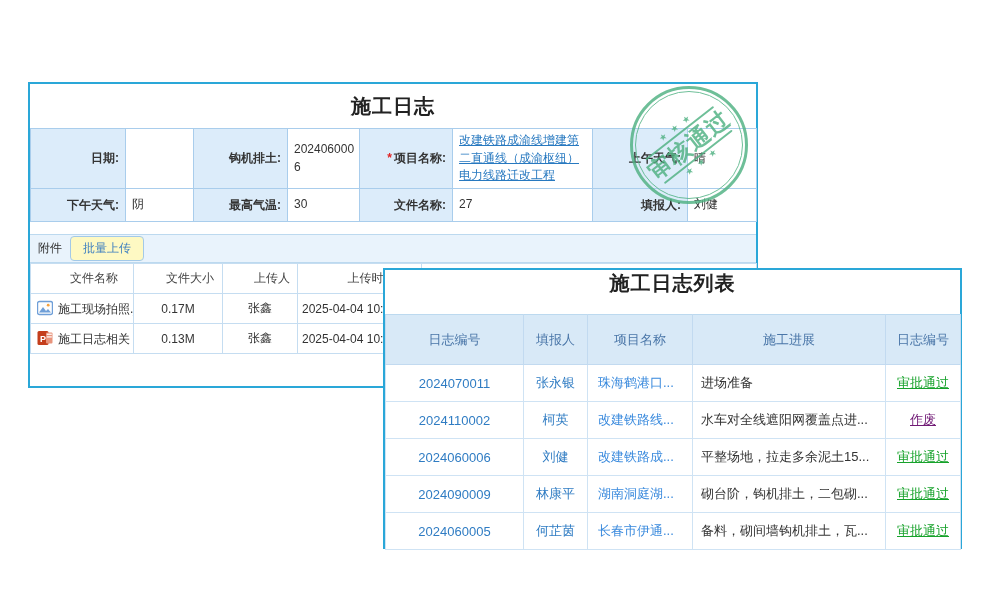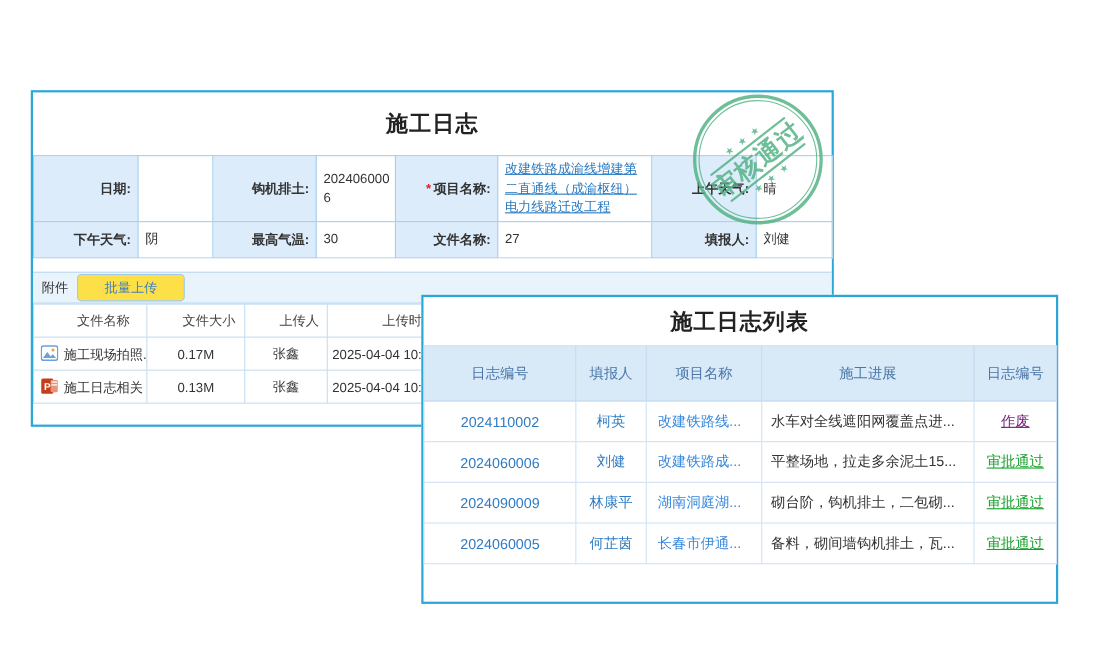--- a/index.html
+++ b/index.html
@@ -3,51 +3,51 @@
 <meta charset="utf-8">
 <style>
   * { margin:0; padding:0; box-sizing:border-box; }
   html,body { width:1000px; height:600px; background:#ffffff; overflow:hidden;
               font-family:"Liberation Sans","DejaVu Sans",sans-serif; }
   .stage { position:relative; width:1000px; height:600px; background:#fff; }
 
   
   .panel { position:absolute; background:#fff; border:2px solid #2aa7d8; }
   .panel-form { left:28px; top:82px; width:730px; height:306px; z-index:1; }
-  .form-title-row { height:57px; display:flex; align-items:center; justify-content:center; }
+  .form-title-row { height:44px; display:flex; align-items:center; justify-content:center; }
   .panel-title { font-size:20px; font-weight:bold; color:#222; letter-spacing:1px; }
   .section-bar { height:27px; background:#e9f3fc; border-top:1px solid #bcd9ef;
                  border-bottom:1px solid #bcd9ef; display:flex; align-items:center;
                  padding-left:8px; font-size:12px; color:#333; }
   table.info { width:726px; table-layout:fixed; border-collapse:collapse; }
   table.info td { border:1px solid #a9cdec; font-size:12px; color:#333; vertical-align:middle; }
   table.info td.lbl { background:#dcecfa; text-align:right; padding-right:6px;font-weight:bold; }
   table.info td.val { background:#fff; text-align:left; padding:3px 4px 3px 6px;
                       word-break:break-all; line-height:1.45; }
   .req { color:#e02121; margin-right:2px; }
   .proj-link { color:#2879c0; text-decoration:underline; cursor:pointer; }
 
   .gap-white { height:12px; background:#fff; }
   .attach-bar { height:29px; background:#e9f3fc; border-top:1px solid #bcd9ef;
                 border-bottom:1px solid #bcd9ef; display:flex; align-items:center;
                 padding-left:8px; font-size:12px; color:#333; gap:8px; }
-  .btn-upload { font-size:12px; color:#3f80c0; background:#fde047; border:1px solid #a3c9e8;
-                border-radius:4px; padding:3px 24px; cursor:pointer; }
+  .btn-upload { font-size:12px; color:#3f80c0; background:#fef9c3; border:1px solid #a3c9e8;
+                border-radius:4px; padding:3px 12px; cursor:pointer; }
   table.attach { width:726px; table-layout:fixed; border-collapse:collapse; }
   table.attach td, table.attach th { border:1px solid #c5ddf1; font-size:12px; color:#333;
                 height:30px; vertical-align:middle; background:#fff; }
   table.attach th { font-weight:normal; color:#444; text-align:center;padding-left:24px; }
   table.attach td.c { text-align:center; }
   table.attach td.name { padding-left:6px; white-space:nowrap; overflow:hidden; }
   table.attach td.time { padding-left:4px; white-space:nowrap; overflow:hidden; }
   .ficon { display:inline-block; width:16px; height:16px; vertical-align:-3px; margin-right:5px; }
 
   
   .panel-list { left:383px; top:268px; width:579px; height:281px; z-index:10; }
-  .list-title-row { height:44px; display:flex; align-items:center; justify-content:center; }
+  .list-title-row { height:44px; display:flex; align-items:flex-start; justify-content:center; }
   table.list { width:575px; table-layout:fixed; border-collapse:collapse; }
   table.list th { background:#d8e9f7; color:#4a76a8; font-size:13px; font-weight:normal;
                   height:50px; border:1px solid #c2daf0; border-top:1px solid #bcd9ef; text-align:center; }
   table.list td { height:37px; border:1px solid #cfe3f4; font-size:13px; vertical-align:middle;
                   background:#fff; white-space:nowrap; overflow:hidden; text-overflow:ellipsis; }
   td.num, td.rep { color:#2f7cc3; text-align:center; cursor:pointer; }
   td.proj { color:#3889dd; text-align:left; padding-left:10px; cursor:pointer; }
   td.prog { color:#333; text-align:left; padding-left:8px; }
   td.status { text-align:center; }
   td.status span { text-decoration:underline; cursor:pointer; }
@@ -192,20 +192,27 @@
       </colgroup>
       <tbody>
           <tr>
         <th>日志编号</th>
         <th>填报人</th>
         <th>项目名称</th>
         <th>施工进展</th>
         <th>日志编号</th>
       </tr>
       <tr>
+        <td class="num">2024070011</td>
+        <td class="rep">张永银</td>
+        <td class="proj">珠海鹤港口...</td>
+        <td class="prog">进场准备</td>
+        <td class="status st-approved"><span>审批通过</span></td>
+      </tr>
+      <tr>
         <td class="num">2024110002</td>
         <td class="rep">柯英</td>
         <td class="proj">改建铁路线...</td>
         <td class="prog">水车对全线遮阳网覆盖点进...</td>
         <td class="status st-void"><span>作废</span></td>
       </tr>
       <tr>
         <td class="num">2024060006</td>
         <td class="rep">刘健</td>
         <td class="proj">改建铁路成...</td>

